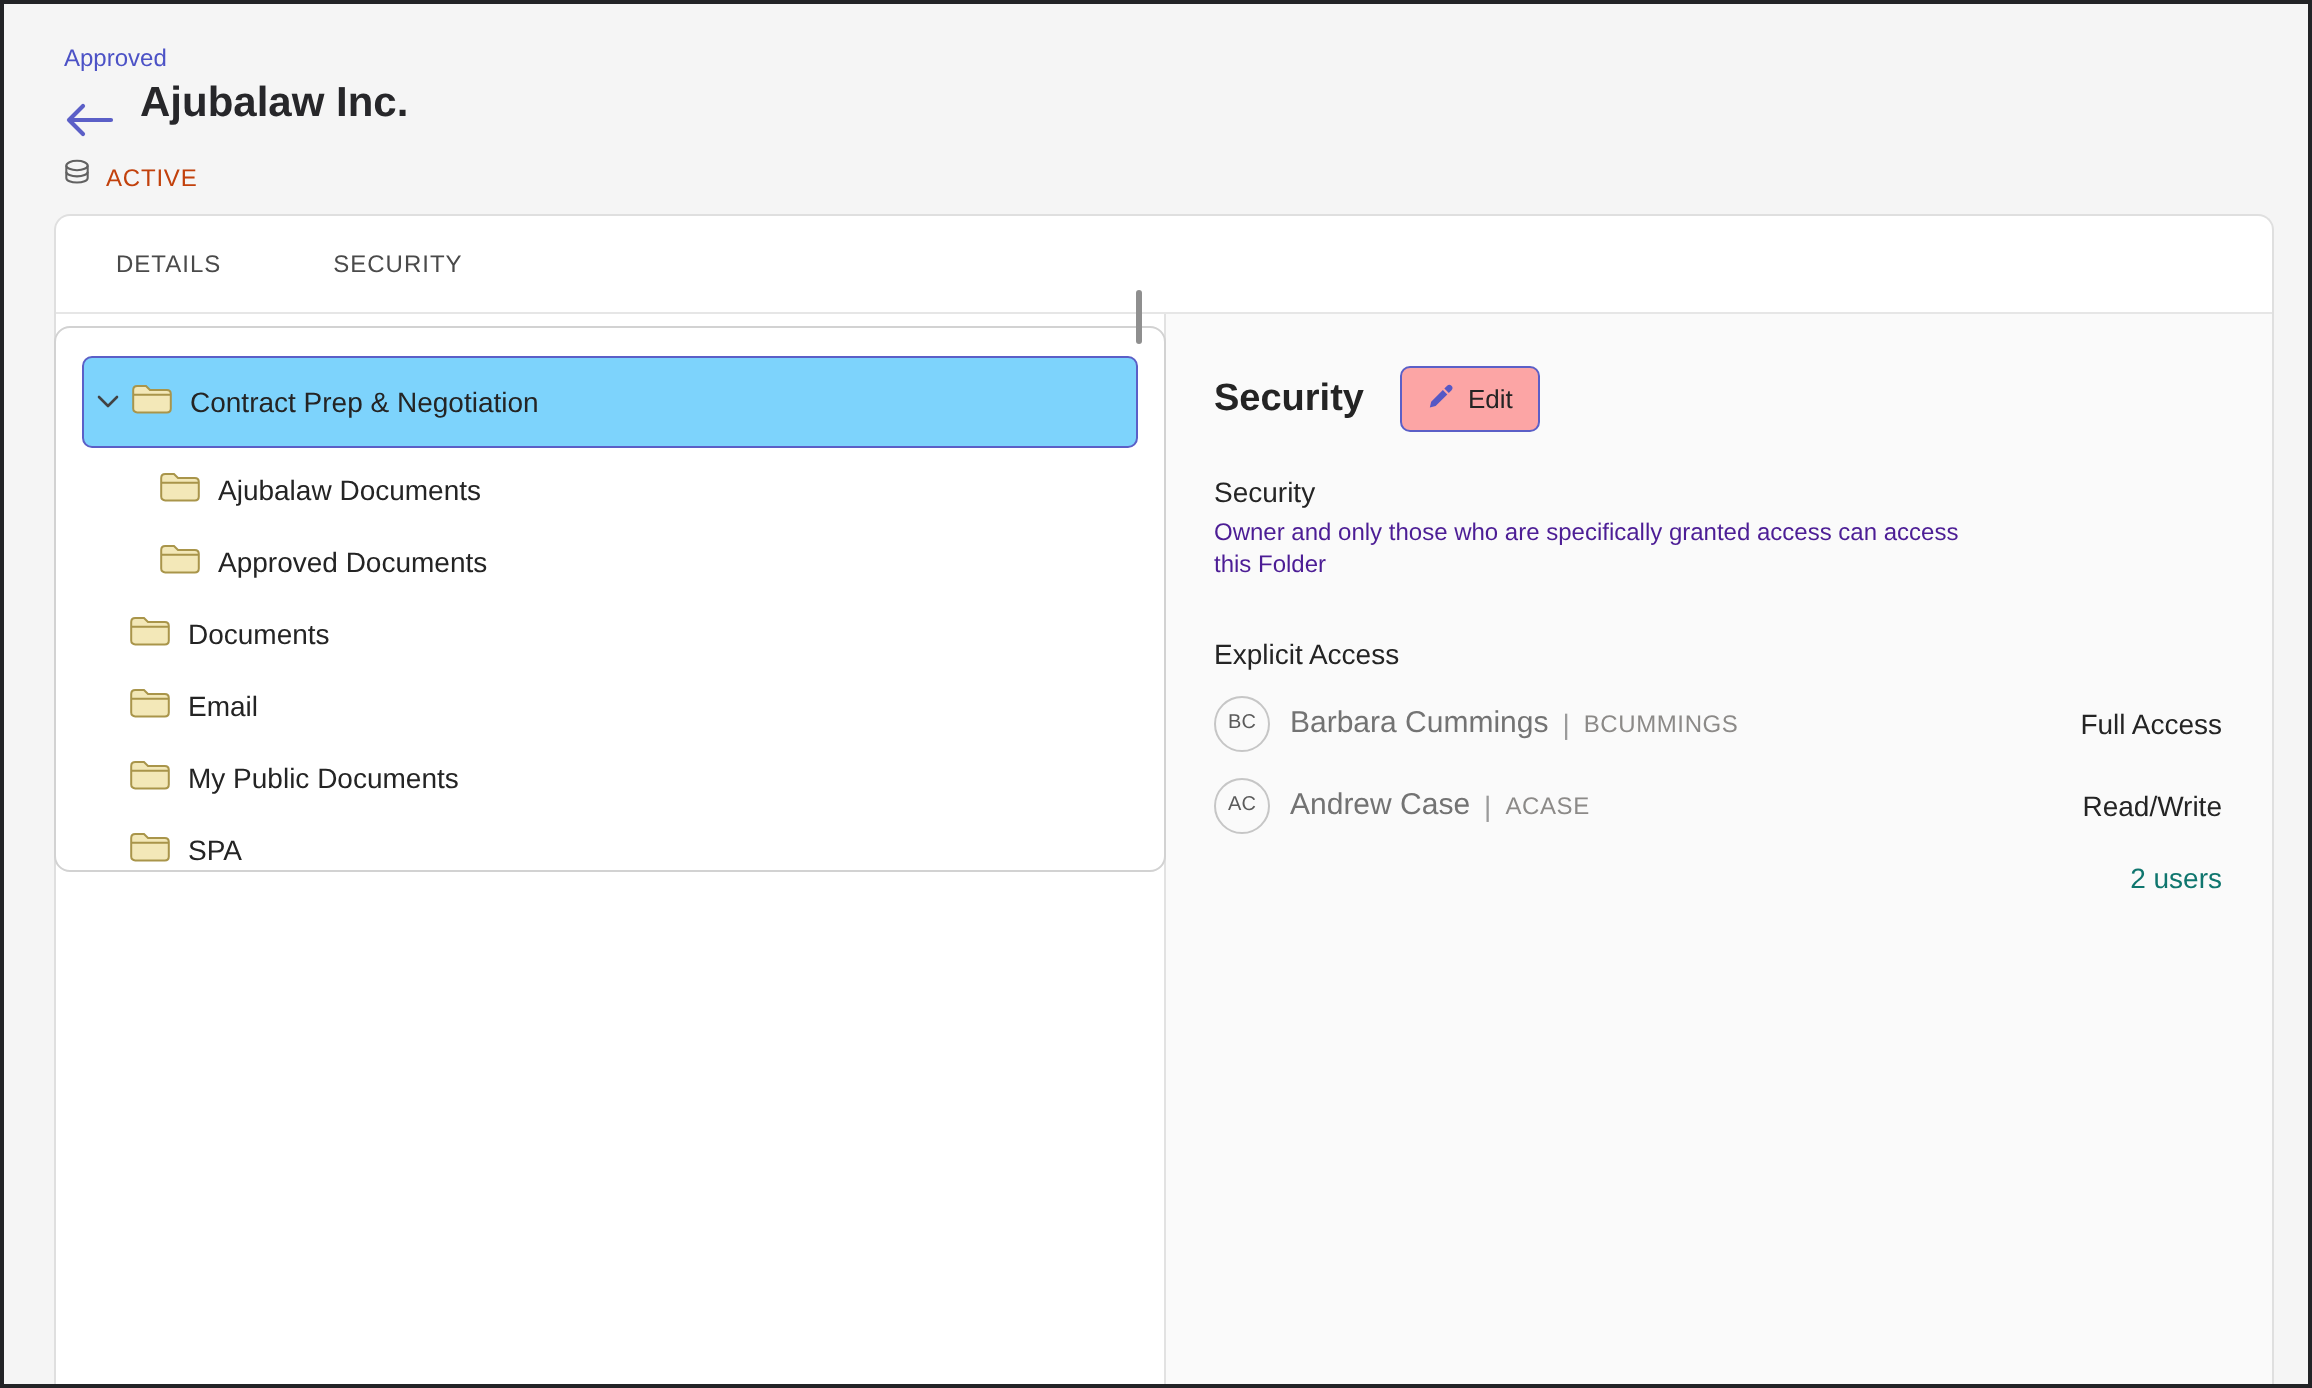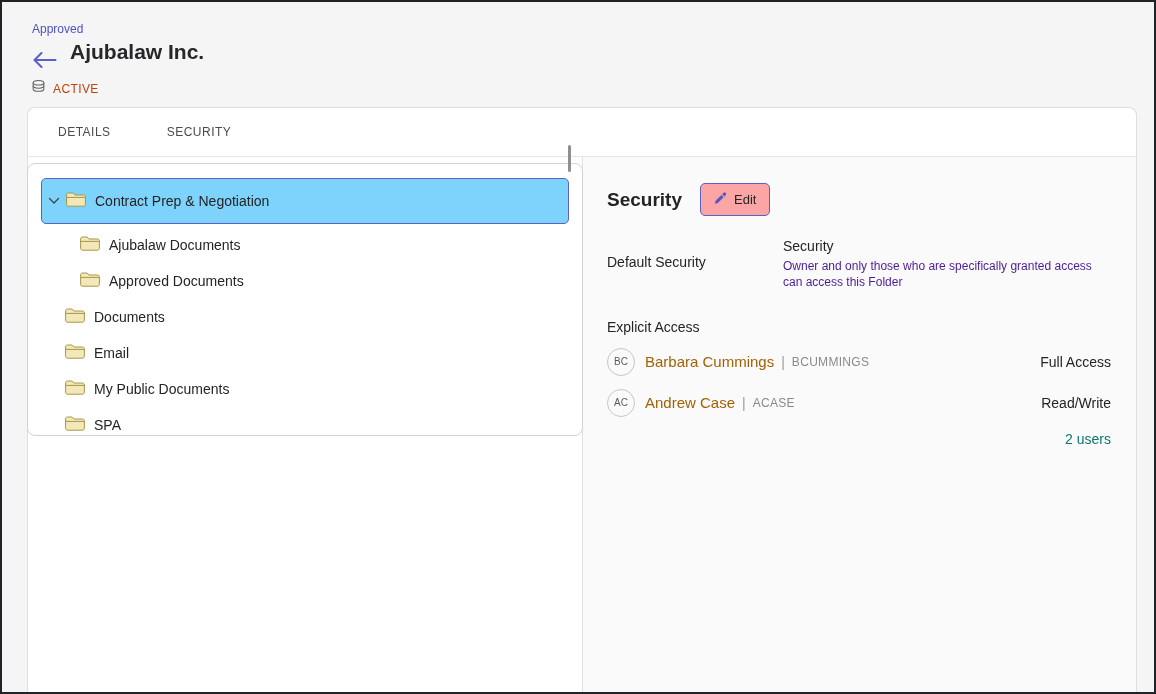--- a/index.html
+++ b/index.html
@@ -88,21 +88,21 @@
     font-size:12px; line-height:16px; color:#4c1d95;
   }
   .explicit-label{ margin-top:29px; font-size:14px; color:#242424; }
   .user-list{ margin-top:6px;text-align:center; }
   .user-row{ display:flex; align-items:center; height:41px; cursor:pointer; }
   .avatar{
     width:28px; height:28px; flex:none; border:1px solid #c6c6c6; border-radius:50%;
     display:flex; align-items:center; justify-content:center;
     font-size:10px; color:#5b5b5b;
   }
-  .user-name{ margin-left:10px; font-size:15px; color:#a16207; }
+  .user-name{ margin-left:10px; font-size:15px; color:#737373; }
   .user-sep{ margin:0 7px; color:#9a9a9a; font-size:14px; }
   .user-username{ color:#8c8a88; font-size:12px; letter-spacing:.3px; }
   .user-access{ margin-left:auto; font-size:14px; color:#242424; }
   .users-count{ margin-top:8px; font-size:14px; color:#0f766e;text-align:right; }
 </style>
 </head>
 <body>
 
 <div class="window">
 
@@ -232,21 +232,20 @@
             <span>
               <svg width="13" height="13" viewBox="0 0 14 14">
                   <path d="M10.3 0.9 a1.7 1.7 0 0 1 2.4 2.4 L11.2 4.8 8.8 2.4 Z M8 3.2 L10.4 5.6 4.1 11.9 1 12.6 1.7 9.5 Z" fill="#5558c5"></path>
                 </svg>
             </span>
             <span>Edit</span>
           </button>
         </div>
 
         <div class="def-sec">
-          <div class="def-sec-label">Default Security</div>
           <div>
             <div class="def-sec-value">Security</div>
             <div class="def-sec-desc">Owner and only those who are specifically granted access can access this Folder</div>
           </div>
         </div>
 
         <div class="explicit-label">Explicit Access</div>
 
         <div class="user-list">
 

